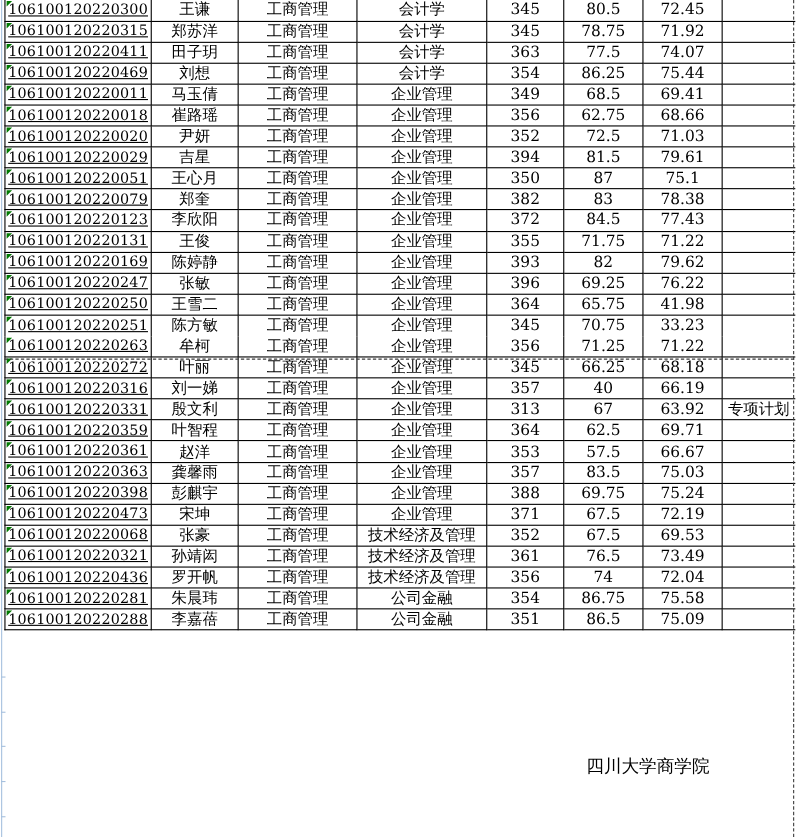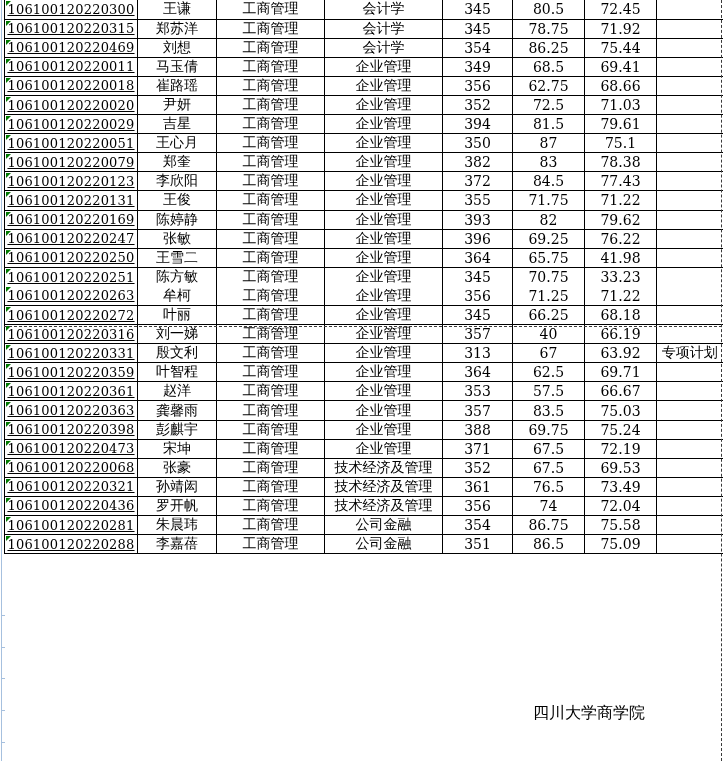--- a/index.html
+++ b/index.html
@@ -65,21 +65,21 @@
     position:absolute;left:4px;top:326px;width:718px;height:0;
     border-top:1px dashed var(--pagebreak);
   }
   .pb-v{
     position:absolute;left:721px;top:0;width:0;height:761px;
     border-left:1px dashed var(--pagebreak);
   }
   
   .footer-school{
     position:absolute;left:533px;top:687px;
-    font-size:16px;color:#000;white-space:nowrap;margin-top:16px;
+    font-size:16px;color:#000;white-space:nowrap;
   }
   .footer-date{
     position:absolute;left:603px;top:764px;
     font-size:16px;color:#000;white-space:nowrap;
   }
 </style>
 </head>
 <body>
 
 <div class="grid-edge"></div>
@@ -117,20 +117,30 @@
         <td class="c-id"><span class="flag"></span>106100120220315</td>
         <td>郑苏洋</td>
         <td>工商管理</td>
         <td>会计学</td>
         <td>345</td>
         <td>78.75</td>
         <td>71.92</td>
         <td></td>
       </tr>
       <tr>
+        <td class="c-id"><span class="flag"></span>106100120220411</td>
+        <td>田子玥</td>
+        <td>工商管理</td>
+        <td>会计学</td>
+        <td>363</td>
+        <td>77.5</td>
+        <td>74.07</td>
+        <td></td>
+      </tr>
+      <tr>
         <td class="c-id"><span class="flag"></span>106100120220469</td>
         <td>刘想</td>
         <td>工商管理</td>
         <td>会计学</td>
         <td>354</td>
         <td>86.25</td>
         <td>75.44</td>
         <td></td>
       </tr>
       <tr>

